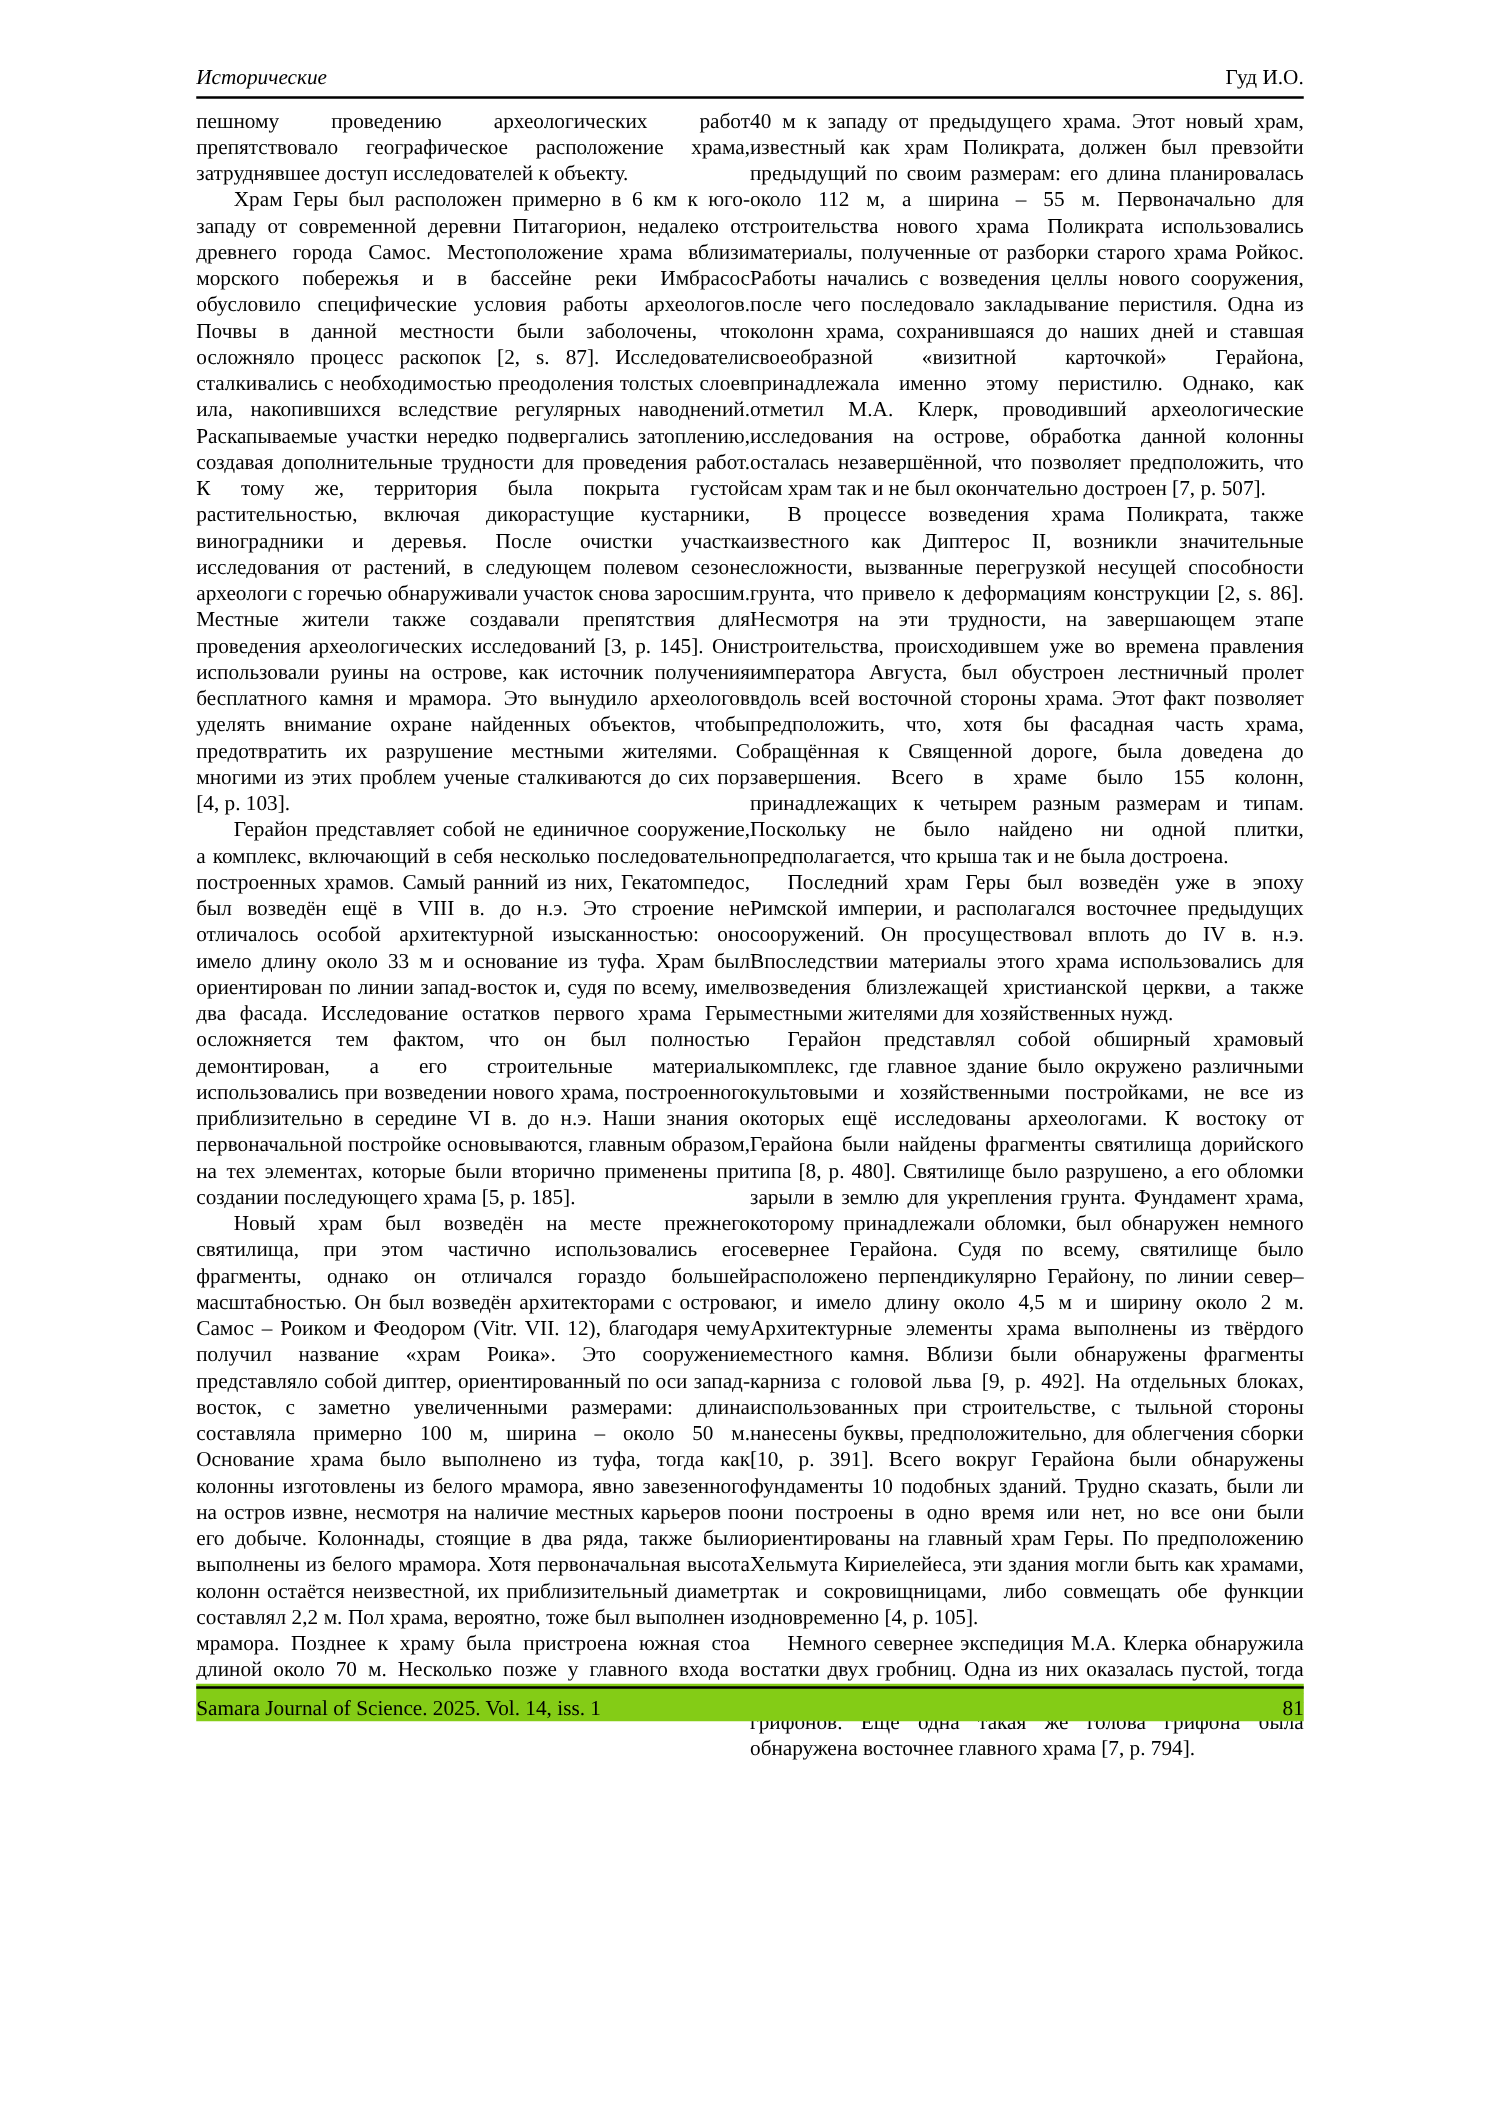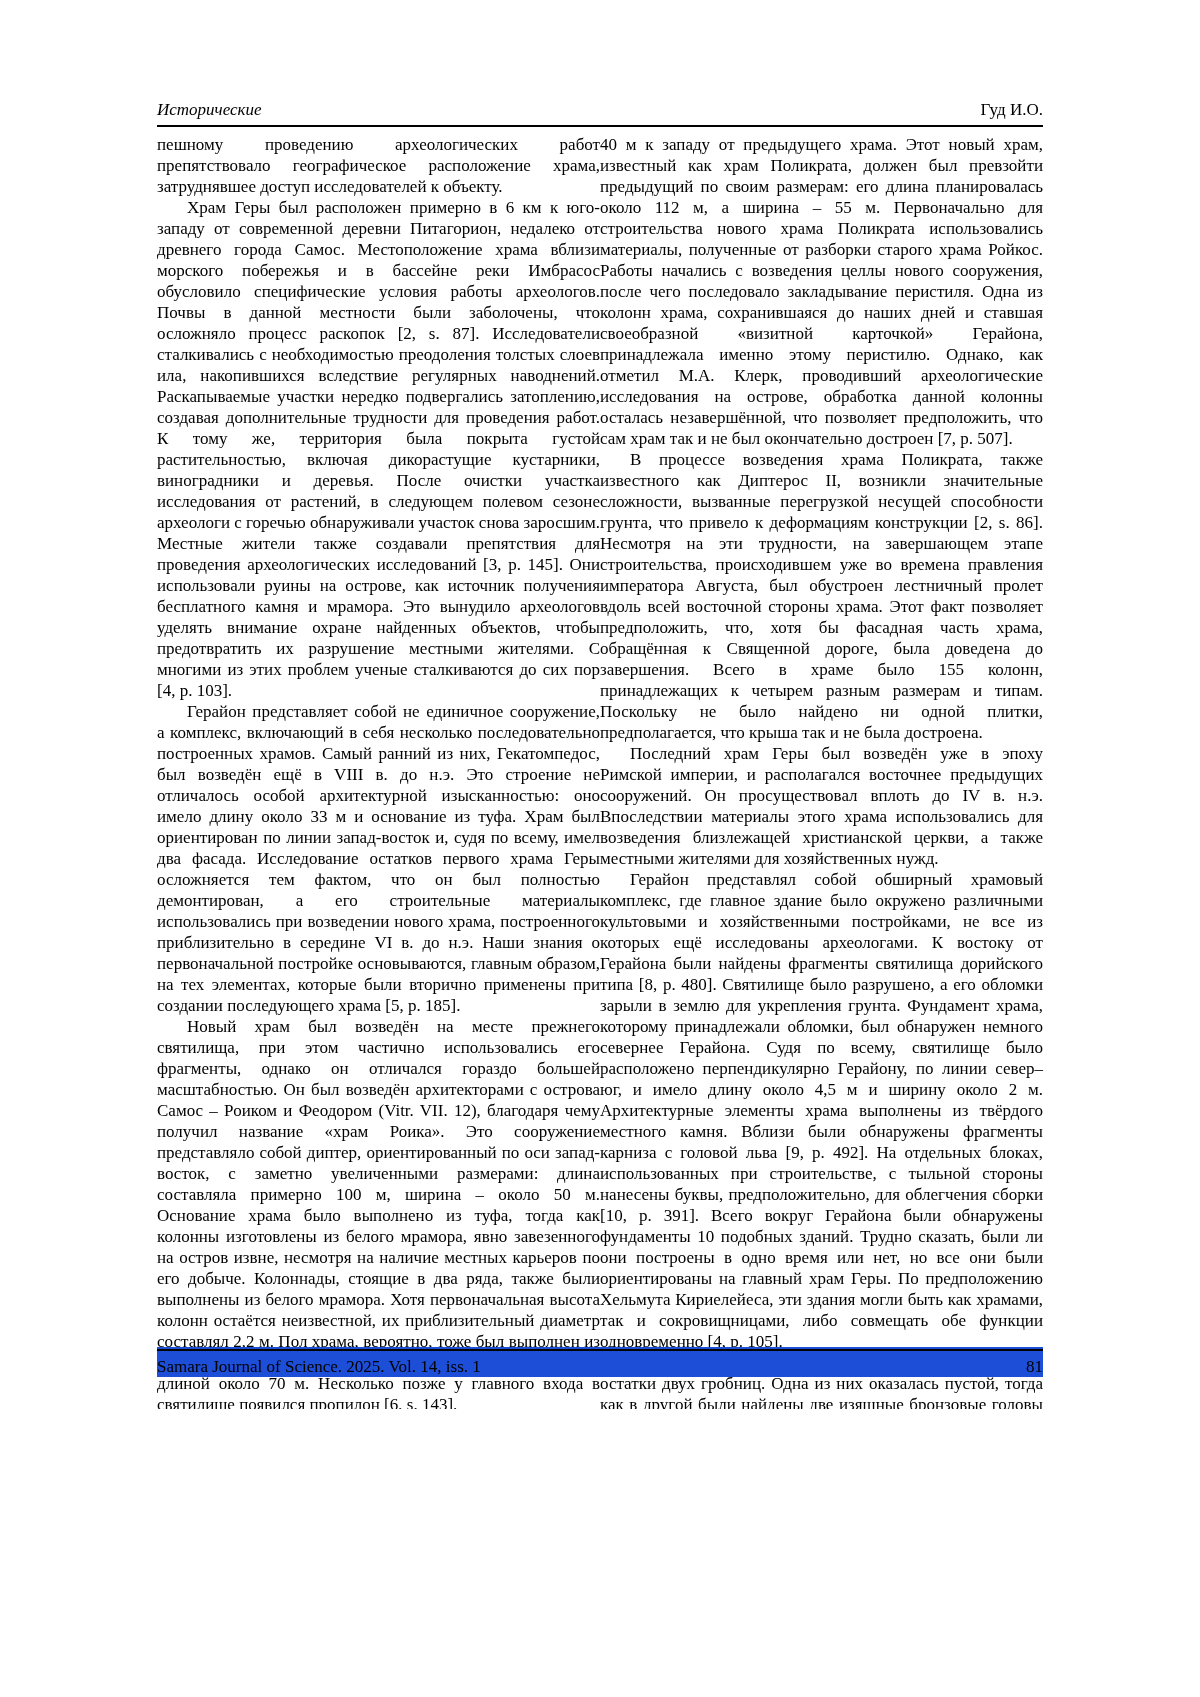--- a/index.html
+++ b/index.html
@@ -10,21 +10,21 @@
     position: relative;
     overflow: hidden;
     background: #ffffff;
     color: #000000;
     font-family: "Liberation Serif", "DejaVu Serif", serif;
     padding: 52px 157px 0 157px;
   }
   .running-head { font-size: 17px; line-height: 20px; }
   .rh-row { display: flex; justify-content: space-between; align-items: baseline; }
   .rh-left { font-style: italic; }
-  .rh-right { text-align: right; margin-top: 48px; }
+  .rh-right { text-align: right; }
   .header-rule {
     border: none;
     border-top: 2px solid #000000;
     margin: 5px 0 7px 0;
   }
   .body-columns {
     display: flex;
     text-align: justify;
     font-size: 17px;
     line-height: 21px;
@@ -32,21 +32,21 @@
     -webkit-hyphens: auto;
   }
   .col { flex: 1 1 0; min-width: 0; }
   .col p { margin: 0; text-indent: 30px; }
   .col p.cont { text-indent: 0; }
   .page-footer {
     position: absolute;
     left: 157px;
     right: 157px;
     bottom: 32px;
-    background: #1d4ed8;
+    background: #84cc16;
     padding-top: 2px;
   }
   .footer-rule {
     border: none;
     border-top: 2px solid #000000;
     margin: 0 0 5px 0;
   }
   .footer-row {
     display: flex;
     justify-content: space-between;

